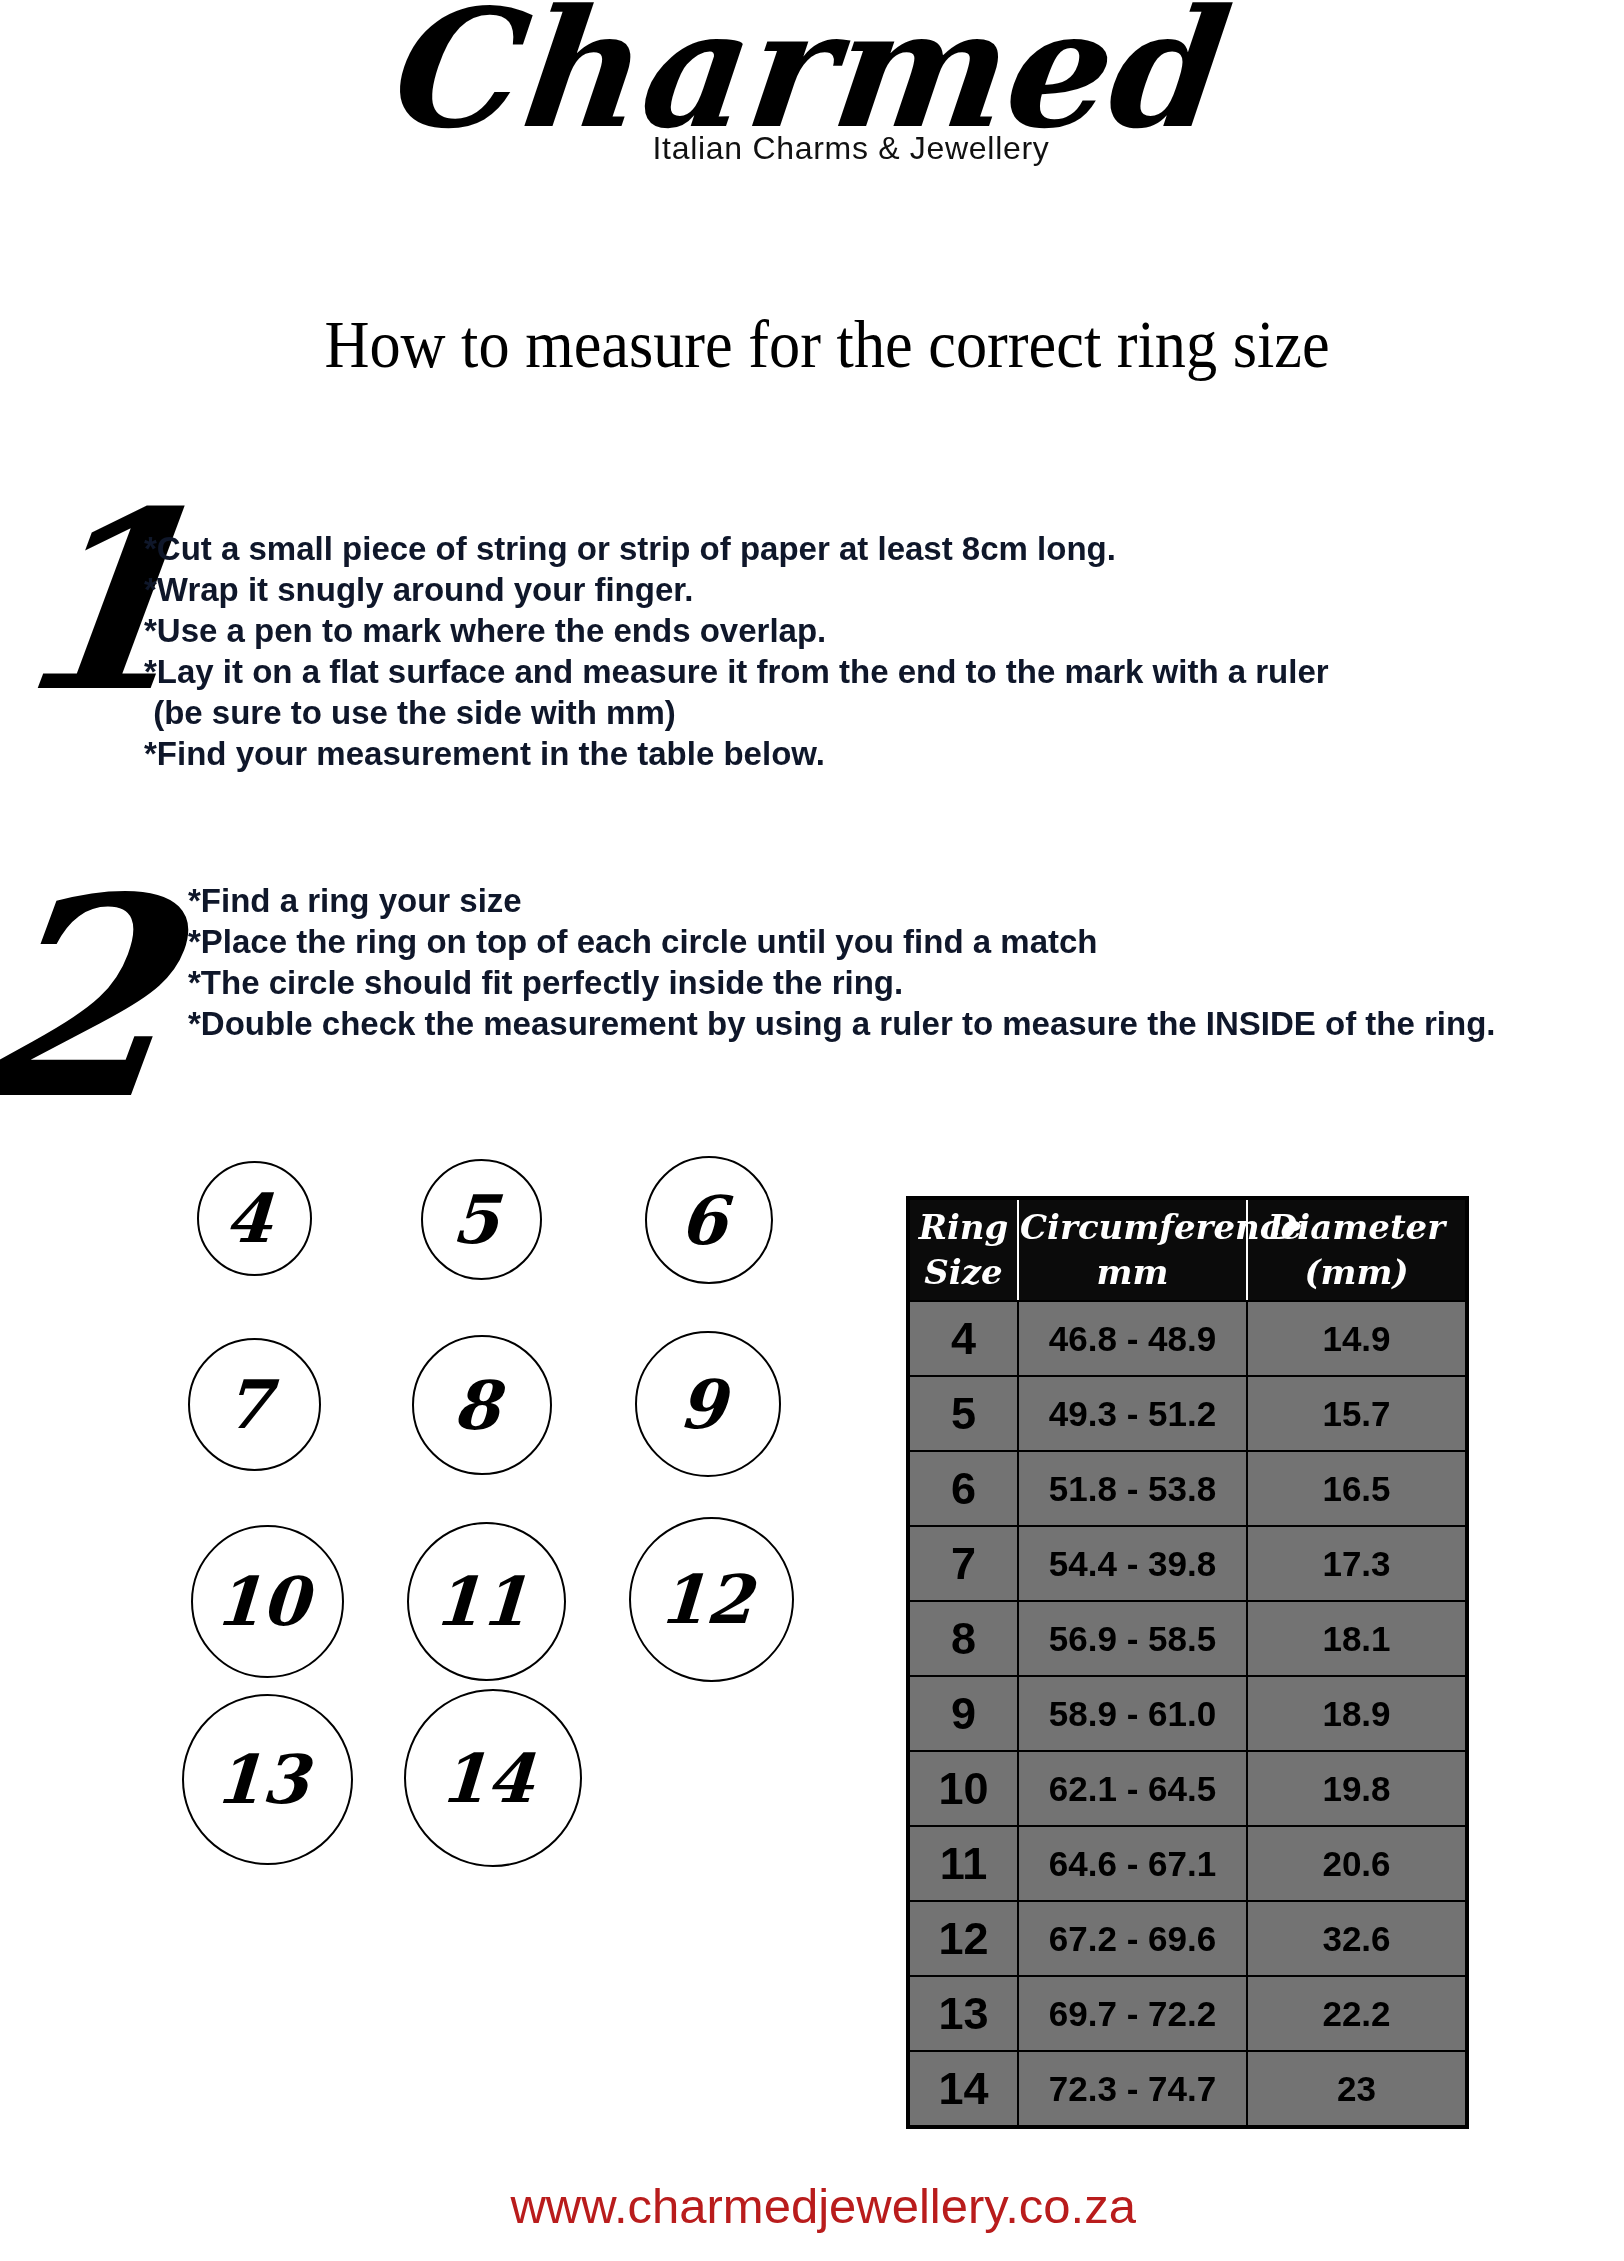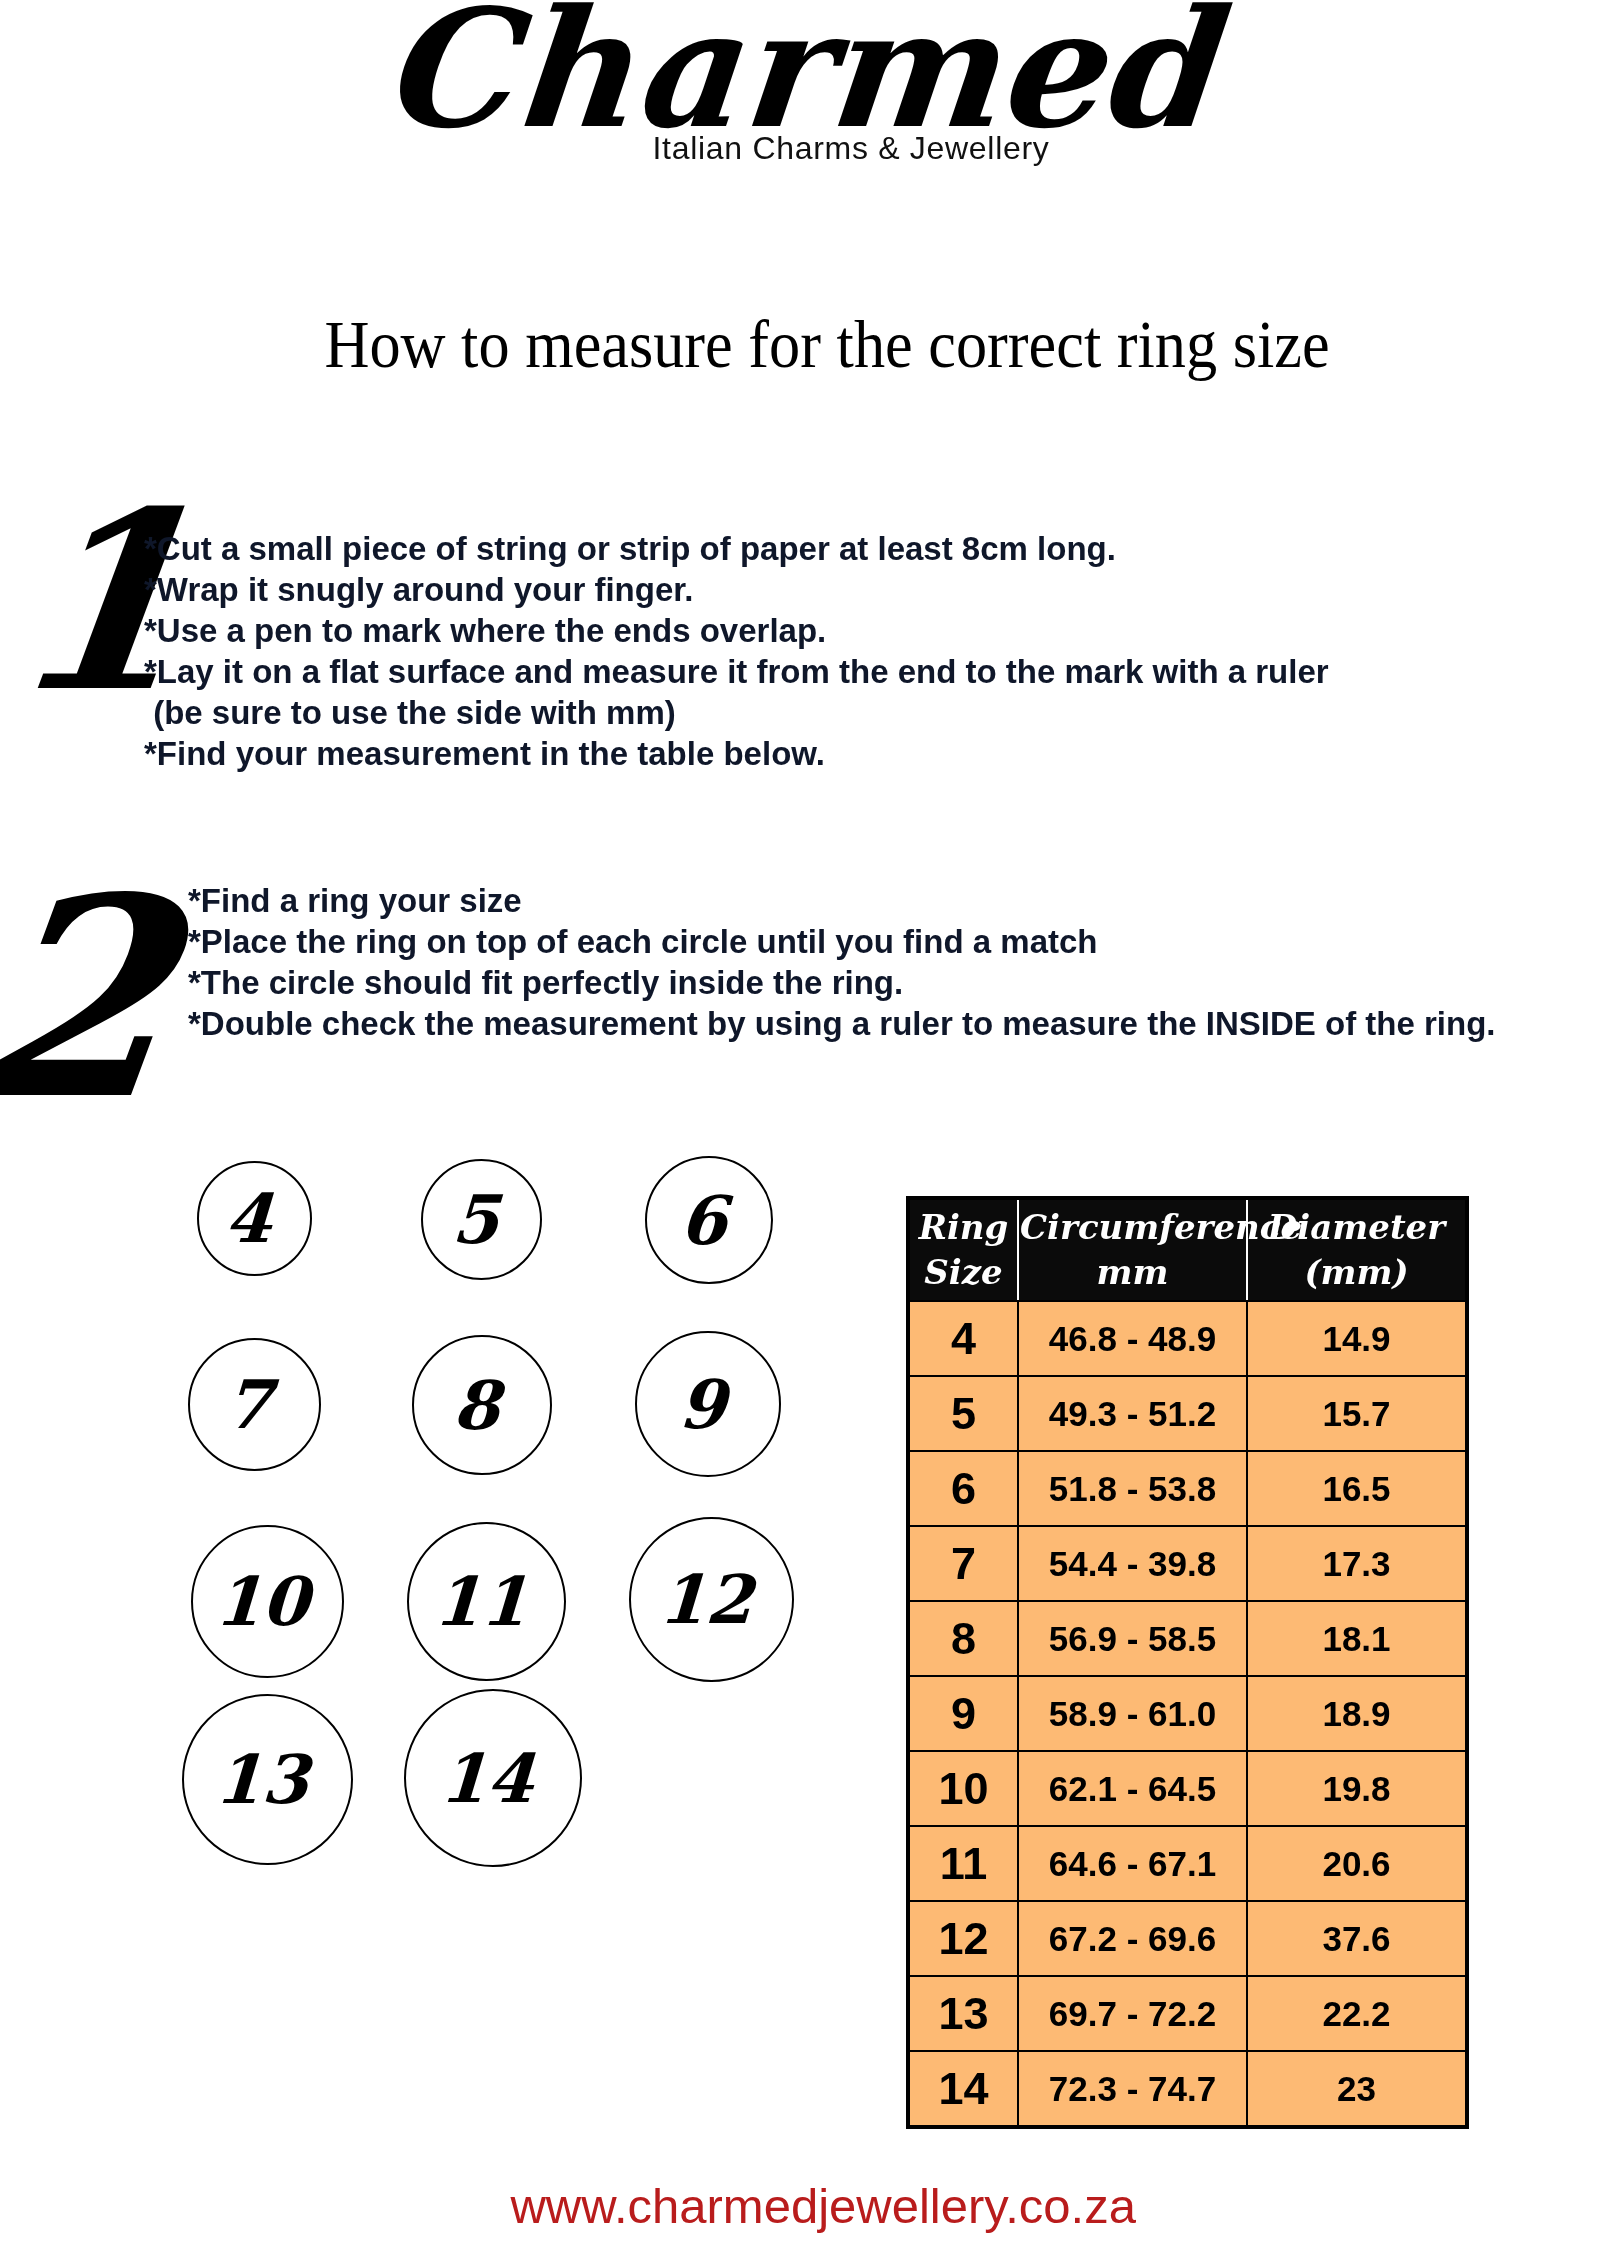--- a/index.html
+++ b/index.html
@@ -69,21 +69,21 @@
     font-style:italic;font-weight:bold;
     font-size:67px;color:#000;
     transform:skewX(-6deg);
     line-height:1;
   }
 
   
   table.size-chart{
     position:absolute;left:906px;top:1196px;
     width:558px;border-collapse:collapse;table-layout:fixed;
-    background:#fdba74;
+    background:#737373;
     border:4.2px solid #000;
   }
   .size-chart col.c1{width:110px;}
   .size-chart col.c2{width:229px;}
   .size-chart col.c3{width:220px;}
   .size-chart th{
     background:#0b0b0b;color:#fff;
     font-family:"DejaVu Serif",serif;
     font-style:italic;font-weight:bold;
     font-size:34px;line-height:45px;
@@ -224,21 +224,21 @@
           <td class="diameter">19.8</td>
         </tr>
         <tr>
           <td class="ring-size">11</td>
           <td class="circumference">64.6 - 67.1</td>
           <td class="diameter">20.6</td>
         </tr>
         <tr>
           <td class="ring-size">12</td>
           <td class="circumference">67.2 - 69.6</td>
-          <td class="diameter">37.6</td>
+          <td class="diameter">32.6</td>
         </tr>
         <tr>
           <td class="ring-size">13</td>
           <td class="circumference">69.7 - 72.2</td>
           <td class="diameter">22.2</td>
         </tr>
         <tr>
           <td class="ring-size">14</td>
           <td class="circumference">72.3 - 74.7</td>
           <td class="diameter">23</td>

